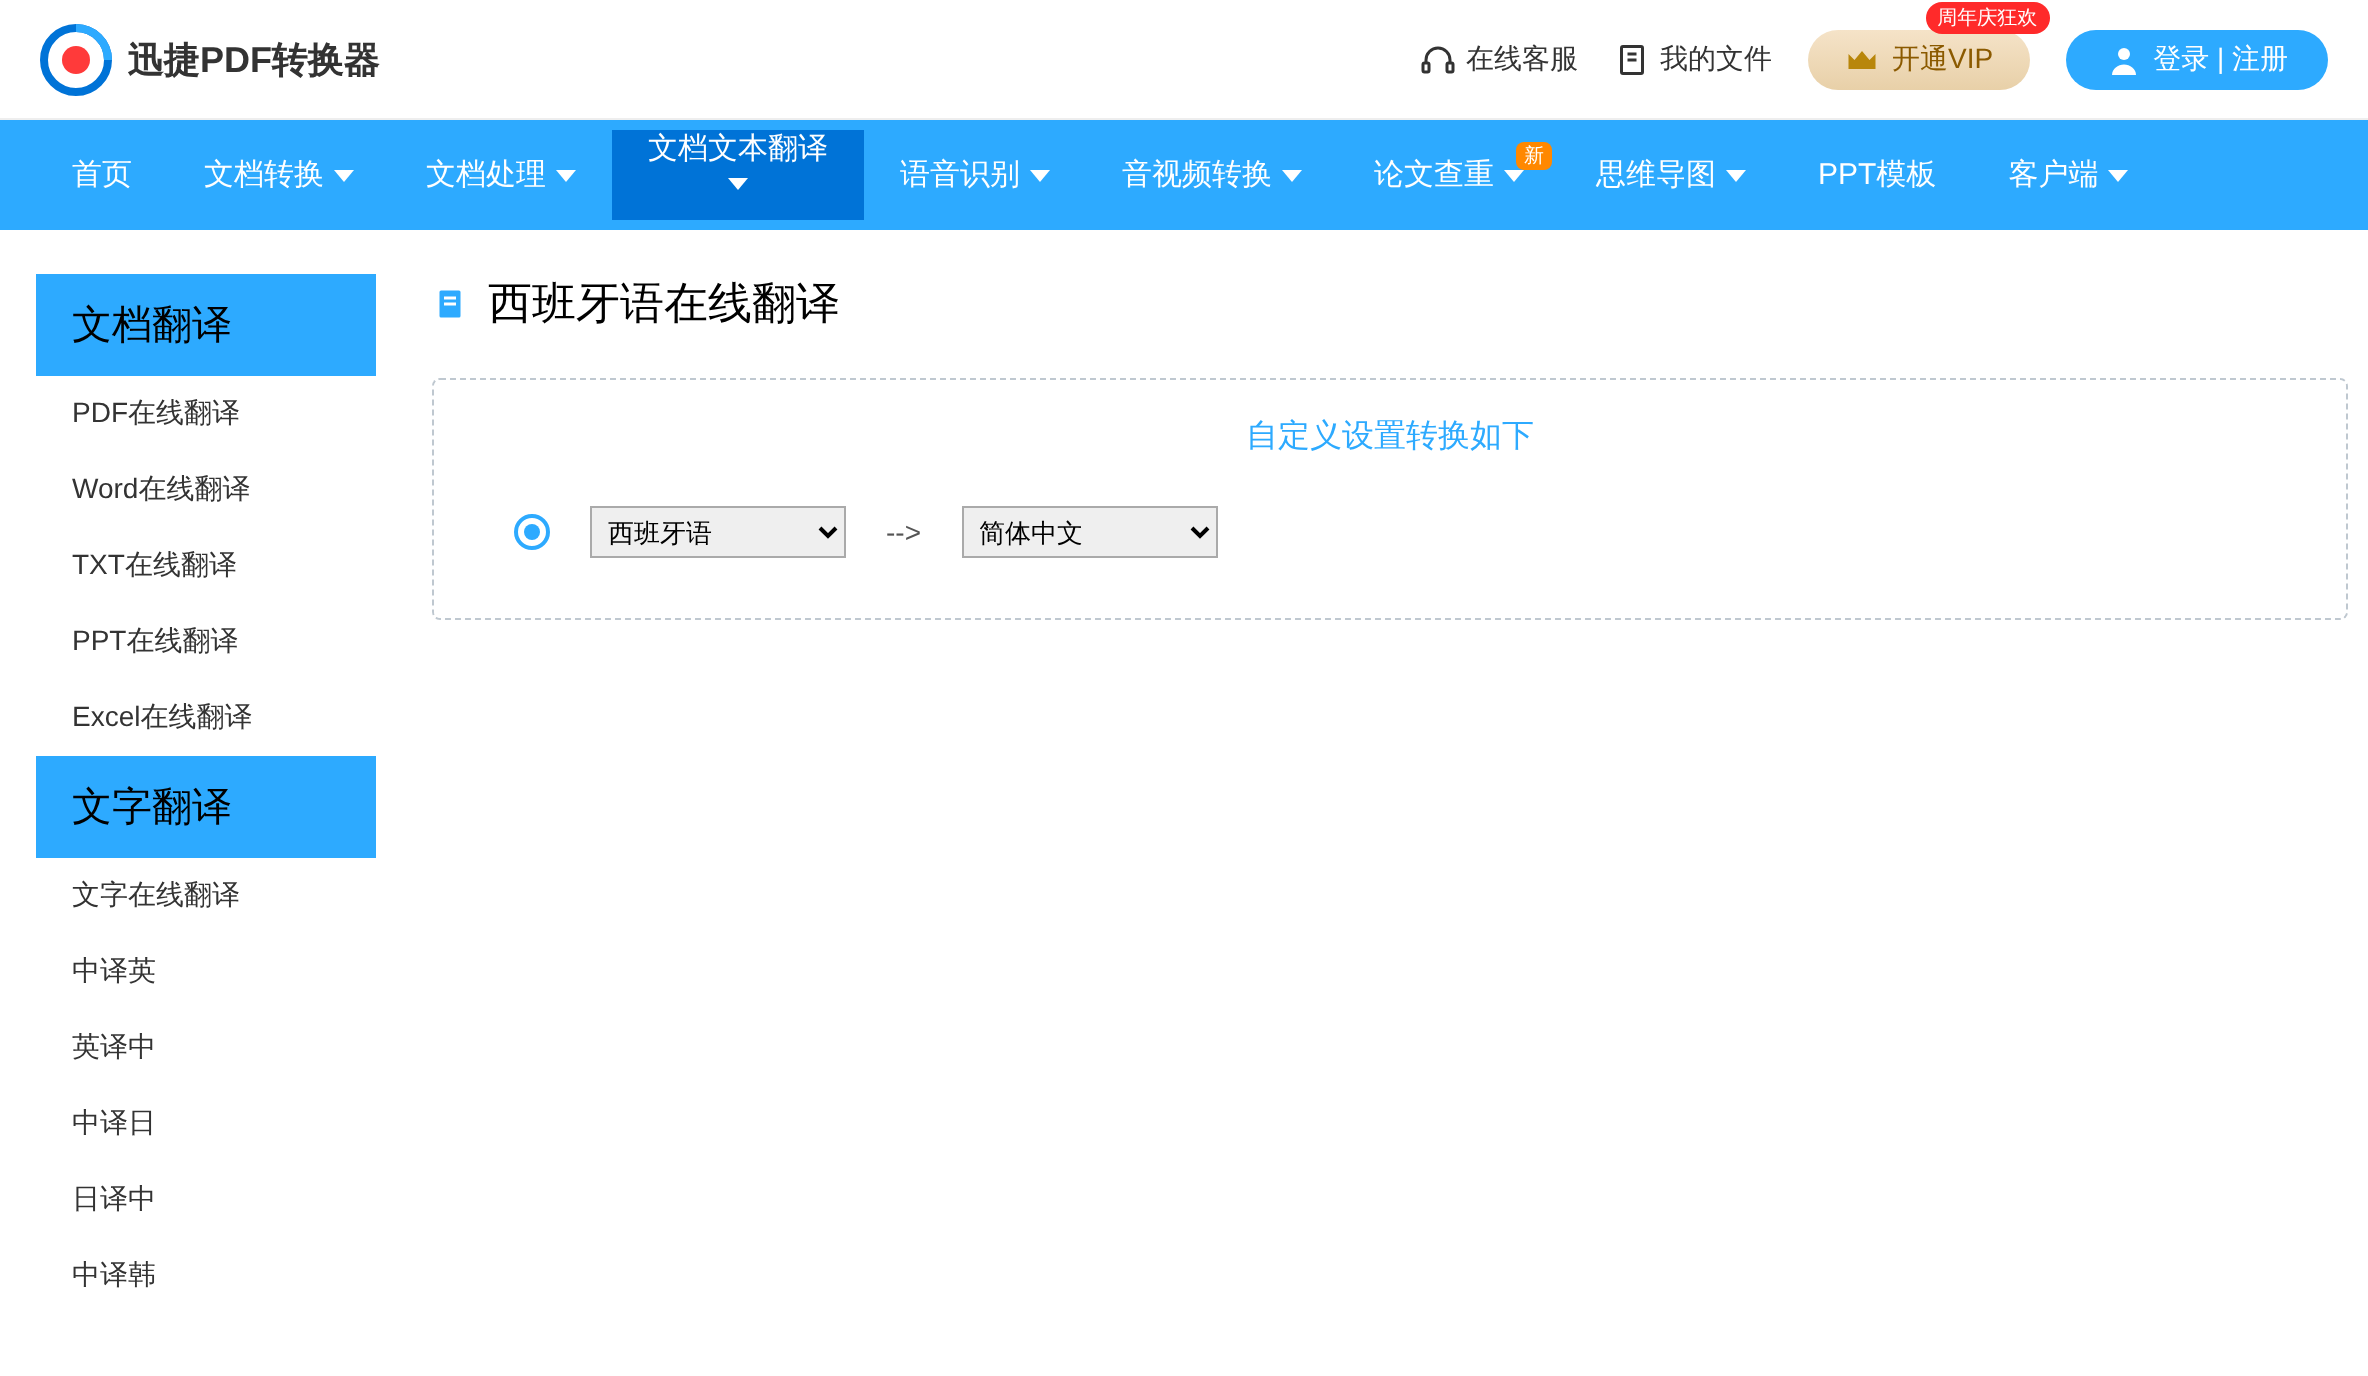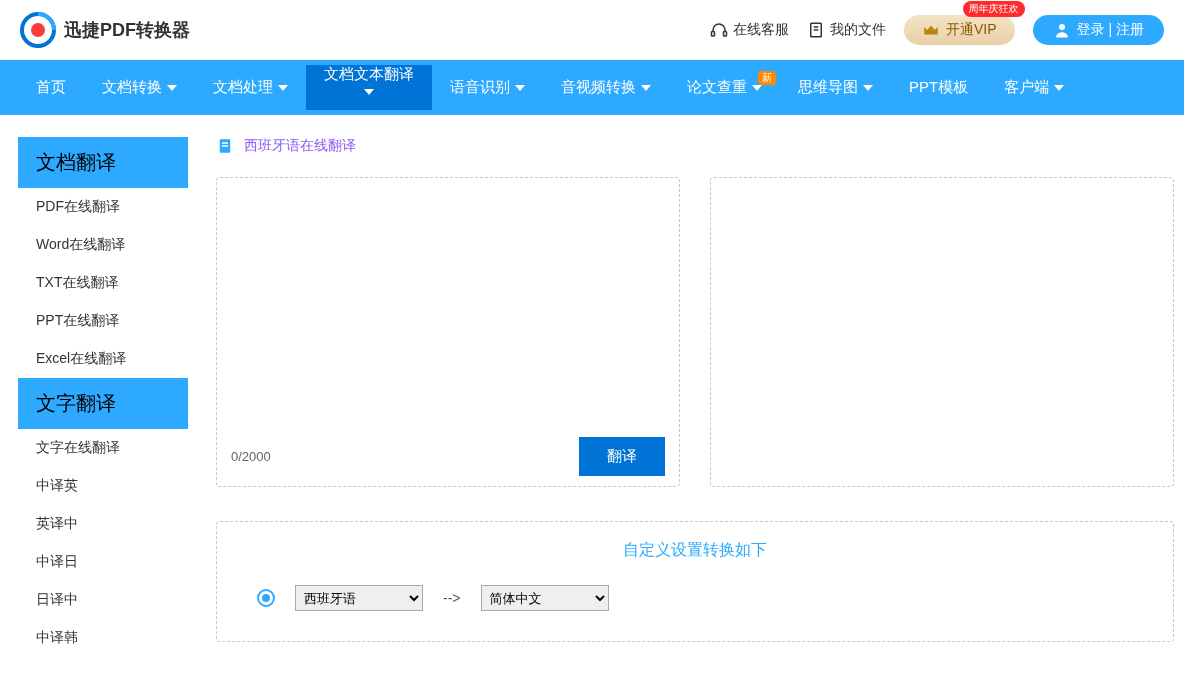--- a/index.html
+++ b/index.html
@@ -20,21 +20,21 @@
 .nav-item { color: #fff; padding: 0 18px; height: 45px; display: flex; align-items: center; gap: 5px; cursor: pointer; position: relative; font-size: 15px; }
 .nav-item.active { background: #0073d7; flex-direction: column; }
 .nav-badge { position: absolute; top: 6px; right: 4px; background: #ff8800; color: #fff; font-size: 10px; padding: 0 4px; border-radius: 4px; }
 
 .content { display: flex; padding: 22px 10px 0 18px; gap: 28px; }
 .sidebar { width: 170px; flex-shrink: 0; }
 .side-header { background: #2daaff; color: #000000; font-size: 20px; padding: 12px 18px; cursor: default; }
 .side-item { padding: 10px 18px; color: #333; cursor: pointer; font-size: 14px; }
 .main { flex: 1; }
 .page-title-row { display: flex; align-items: center; gap: 10px; margin-bottom: 22px; }
-.page-title { color: #8b5cf6; font-size: 14px; font-weight: 500; }
+.page-title { color: #000000; font-size: 22px; font-weight: 500; }
 
 .trans-row { display: flex; gap: 30px; margin-bottom: 34px; }
 .trans-box { flex: 1; min-height: 310px; border: 1.5px dashed #bfc8d0; border-radius: 4px; position: relative; padding: 14px; }
 .trans-textarea { width: 100%; height: 250px; border: none; outline: none; resize: none; font-size: 14px; }
 .trans-footer { position: absolute; bottom: 10px; left: 14px; right: 14px; display: flex; align-items: center; justify-content: space-between; }
 .counter { color: #666; font-size: 13px; }
 .translate-btn { background: #0073d7; color: #fff; border: none; padding: 10px 28px; font-size: 15px; cursor: pointer; }
 
 .settings-box { border: 1.5px dashed #bfc8d0; border-radius: 4px; padding: 18px 40px 30px; }
 .settings-title { text-align: center; color: #2daaff; font-size: 16px; margin-bottom: 24px; }
@@ -172,30 +172,20 @@
       <span class="icon16">
         <svg viewBox="0 0 24 24" fill="#2daaff">
             <rect x="5" y="3" width="14" height="18" rx="1"></rect>
             <rect x="8" y="7" width="8" height="2" fill="#fff"></rect>
             <rect x="8" y="11" width="8" height="2" fill="#fff"></rect>
           </svg>
       </span>
       <span class="page-title">西班牙语在线翻译</span>
     </div>
 
-    <div class="trans-row">
-      <div class="trans-box">
-        <textarea class="trans-textarea" value="" style=""></textarea>
-        <div class="trans-footer">
-          <span class="counter">0/2000</span>
-          <button class="translate-btn">翻译</button>
-        </div>
-      </div>
-      <div class="trans-box"></div>
-    </div>
 
     <div class="settings-box">
       <div class="settings-title">自定义设置转换如下</div>
       <div class="settings-row">
         <span class="radio-dot"></span>
         <select class="lang-select">
           <option>西班牙语</option>
         </select>
         <span class="arrow-text">--&gt;</span>
         <select class="lang-select">

